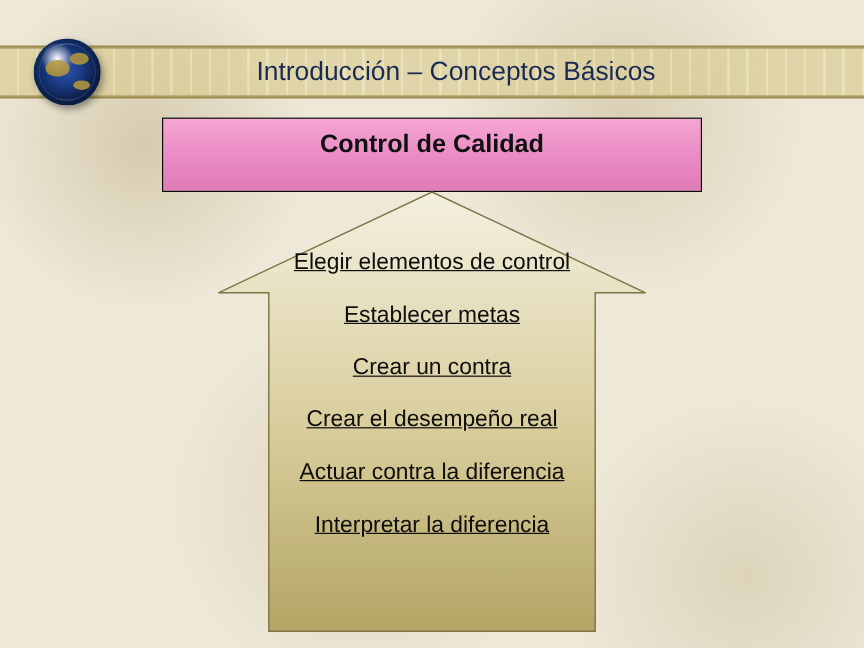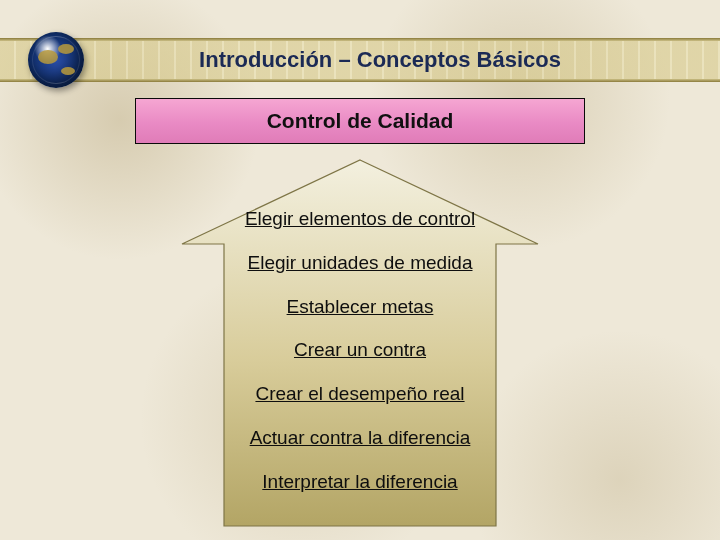--- a/index.html
+++ b/index.html
@@ -86,32 +86,32 @@
   }
 
   .title {
     position: absolute;
     left: 100px;
     top: 38px;
     width: 560px;
     height: 44px;
     line-height: 44px;
     font-size: 22px;
-    font-weight: bold;
+    font-weight: normal;
     color: #1b2a55;
     text-align: center;
   }
 
   
   .banner {
     position: absolute;
     left: 135px;
     top: 98px;
     width: 450px;
-    height: 46px;
+    height: 62px;
     background: linear-gradient(to bottom, #f5a6d2 0%, #e98ac4 55%, #e07cb8 100%);
     border: 1.5px solid #0a0a0a;
     box-sizing: border-box;
     text-align: center;
     line-height: 44px;
     font-size: 21px;
     font-weight: bold;
     color: #101010;
   }
 
@@ -176,21 +176,20 @@
                L316 86
                L316 368
                L44 368
                L44 86
                L2 86 Z" fill="url(#arrG)" stroke="#7e7546" stroke-width="1.2"></path>
     </svg>
   </div>
 
   <div class="steps">
     <p class="step">Elegir elementos de control</p>
-    <p class="step">Elegir unidades de medida</p>
     <p class="step">Establecer metas</p>
     <p class="step">Crear un contra</p>
     <p class="step">Crear el desempeño real</p>
     <p class="step">Actuar contra la diferencia</p>
     <p class="step">Interpretar la diferencia</p>
   </div>
 
 </div>
 
 </body></html>

